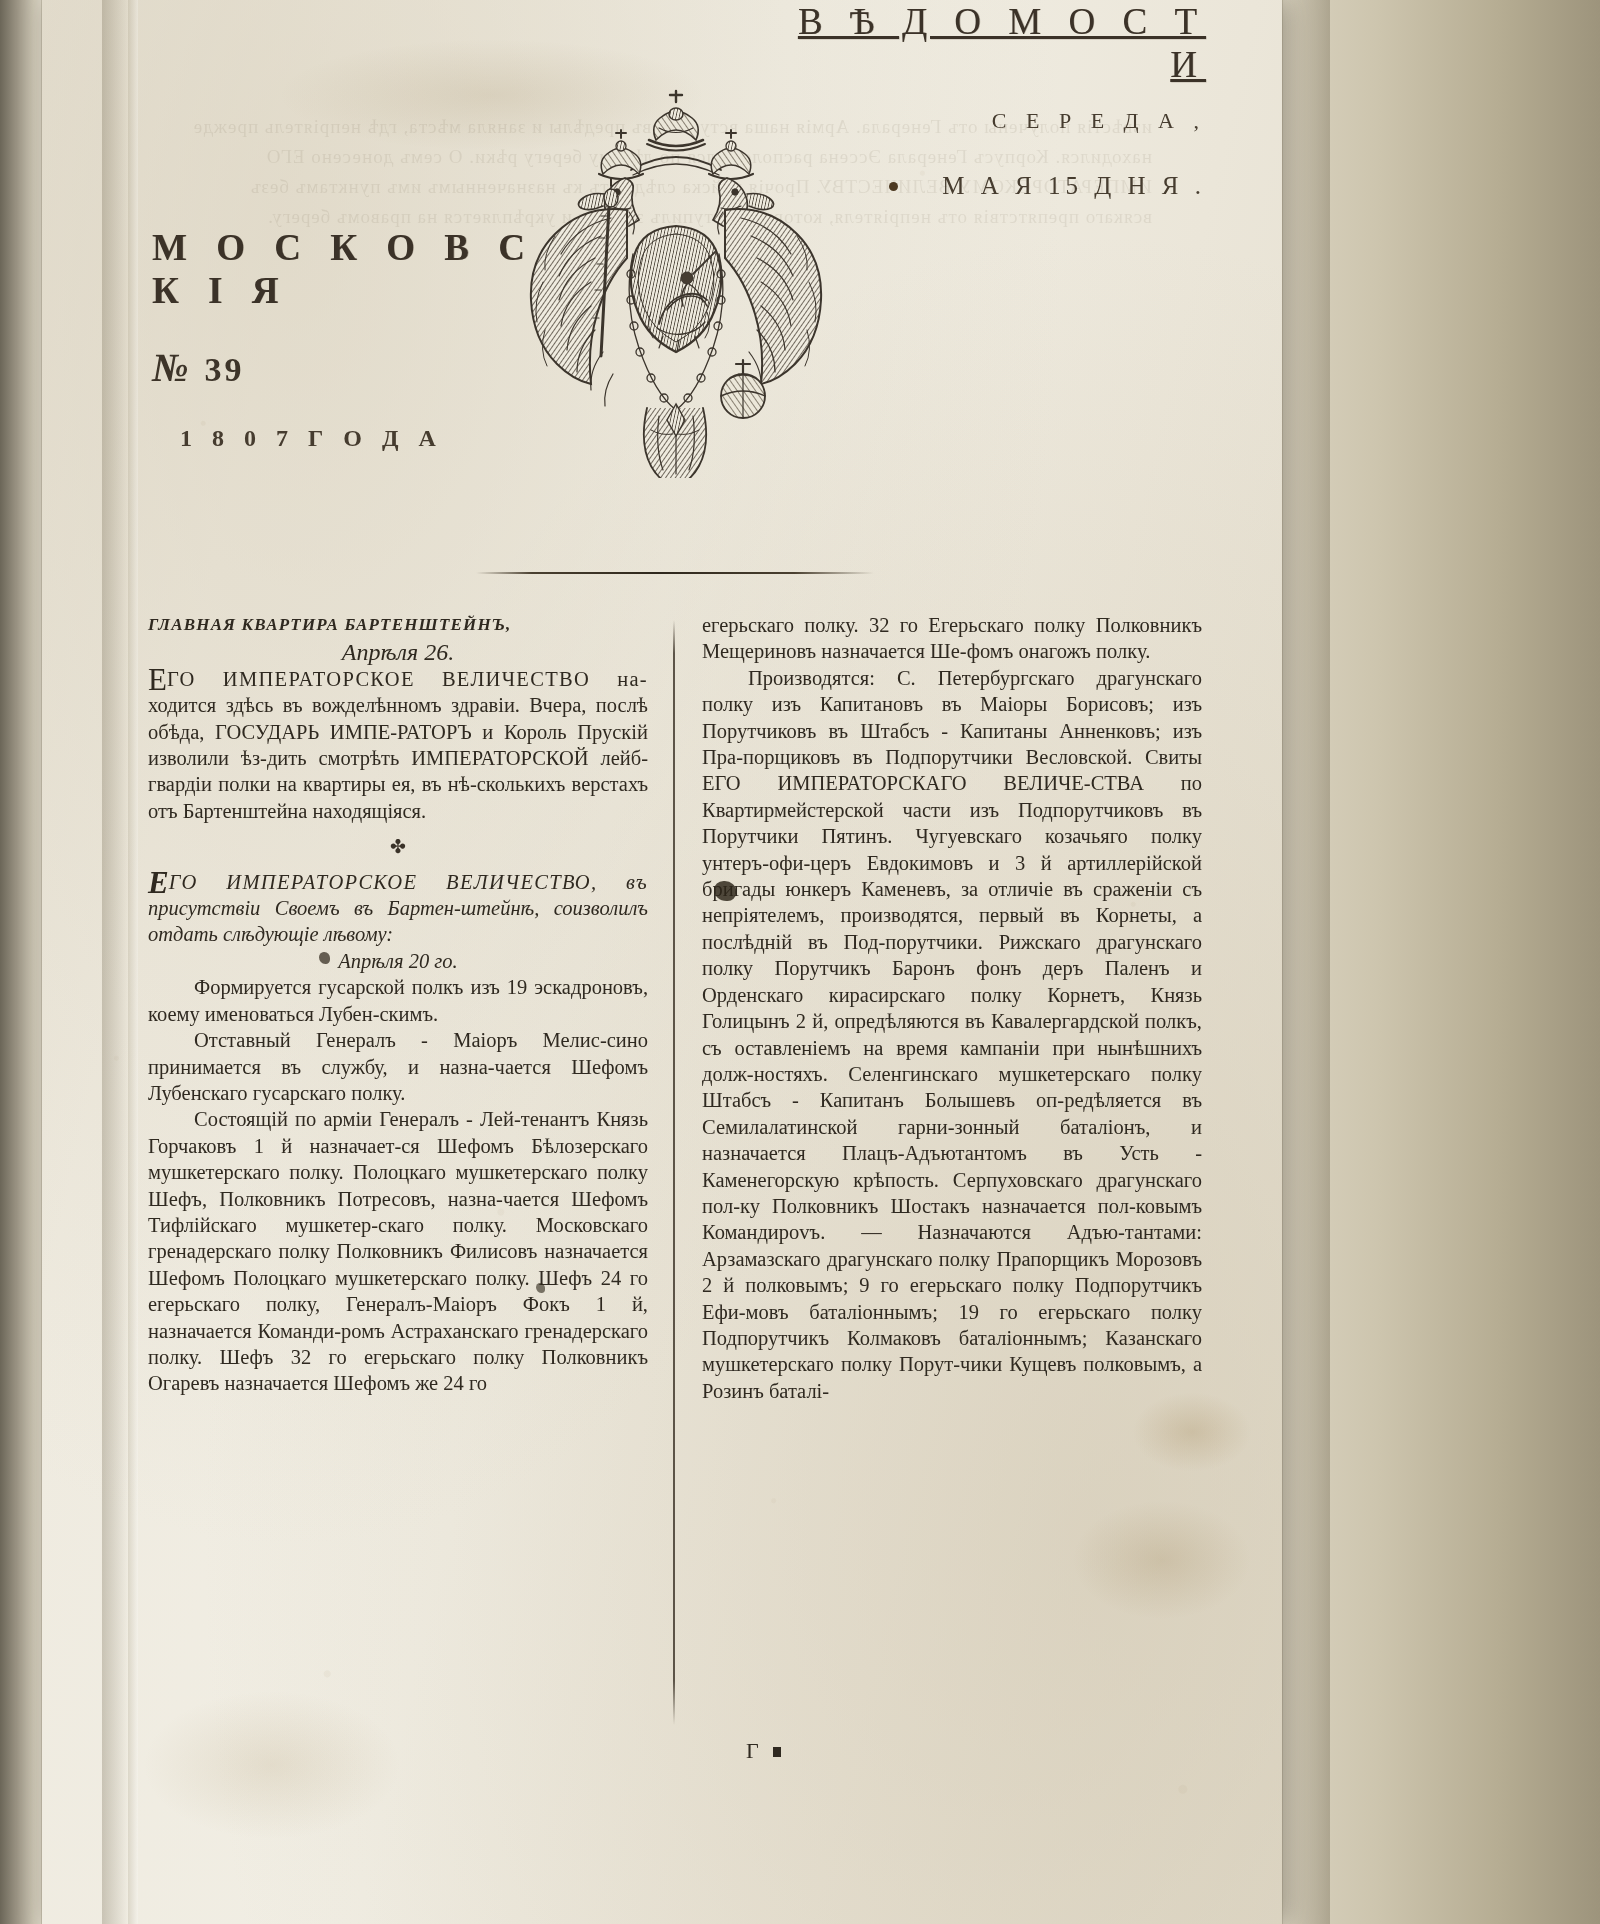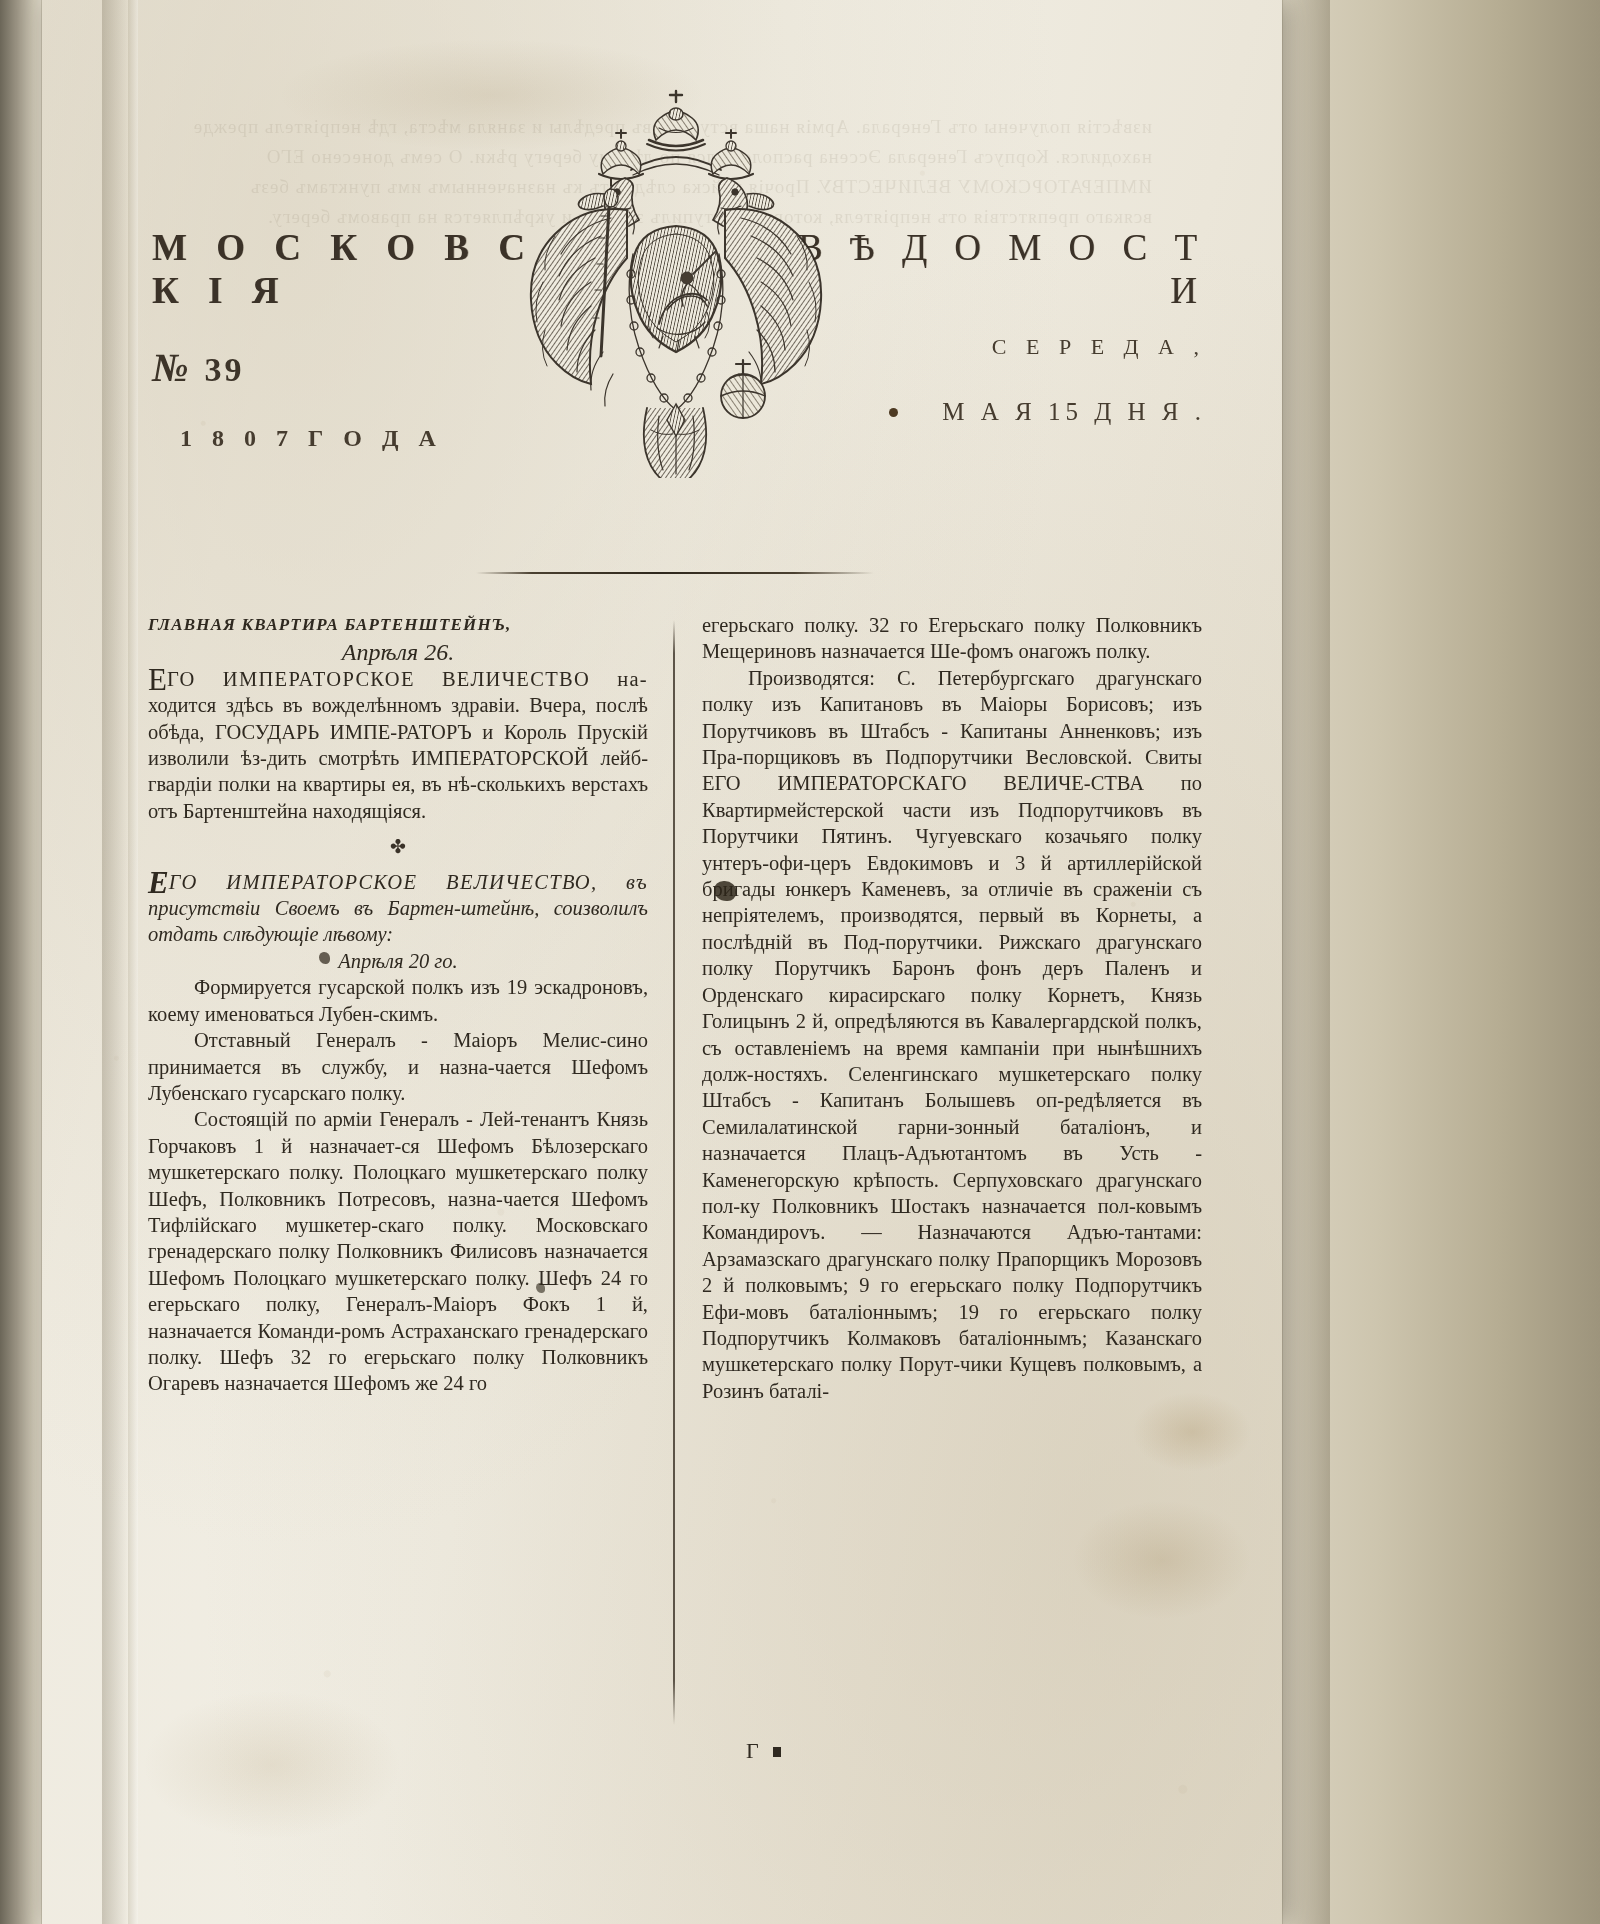--- a/index.html
+++ b/index.html
@@ -53,21 +53,21 @@
   
   .masthead{position:relative;height:520px;}
   .mh-left{position:absolute;left:6px;top:0;width:400px;text-align:left;font-weight:bold;}
   .mh-right{position:absolute;right:0px;top:0;width:420px;text-align:right;}
   .mh-title{
     font-size:37px;letter-spacing:10px;color:#3b3228;
     font-family:"Liberation Serif","DejaVu Serif",serif;
     text-shadow:.6px .4px 0 rgba(70,58,40,.35);
   }
   .mh-left .mh-title{padding-top:226px;}
-  .mh-right .mh-title{padding-top:226px;letter-spacing:9px;}
+  .mh-right .mh-title{letter-spacing:9px;text-decoration:underline;}
   .mh-issue{margin-top:32px;font-size:34px;color:#3d3429;letter-spacing:3px;}
   .mh-issue .nom{font-style:italic;font-size:40px;letter-spacing:0;padding-right:16px;font-family:"Liberation Serif",serif;}
   .mh-year{margin-top:34px;font-size:24px;letter-spacing:7px;color:#463c2f;padding-left:28px;}
   .mh-day{margin-top:22px;font-size:22px;letter-spacing:7px;color:#463c2f;}
   .mh-date{margin-top:38px;font-size:25px;letter-spacing:5px;color:#463c2f;}
   .mh-dot{display:inline-block;width:9px;height:9px;border-radius:50%;background:#4d3a22;vertical-align:middle;margin-right:44px;margin-bottom:4px;}
   
   .emblem{position:absolute;left:50%;top:78px;transform:translateX(-50%);width:390px;height:400px;}
   .emblem svg{width:100%;height:100%;display:block;opacity:.93;}
   

